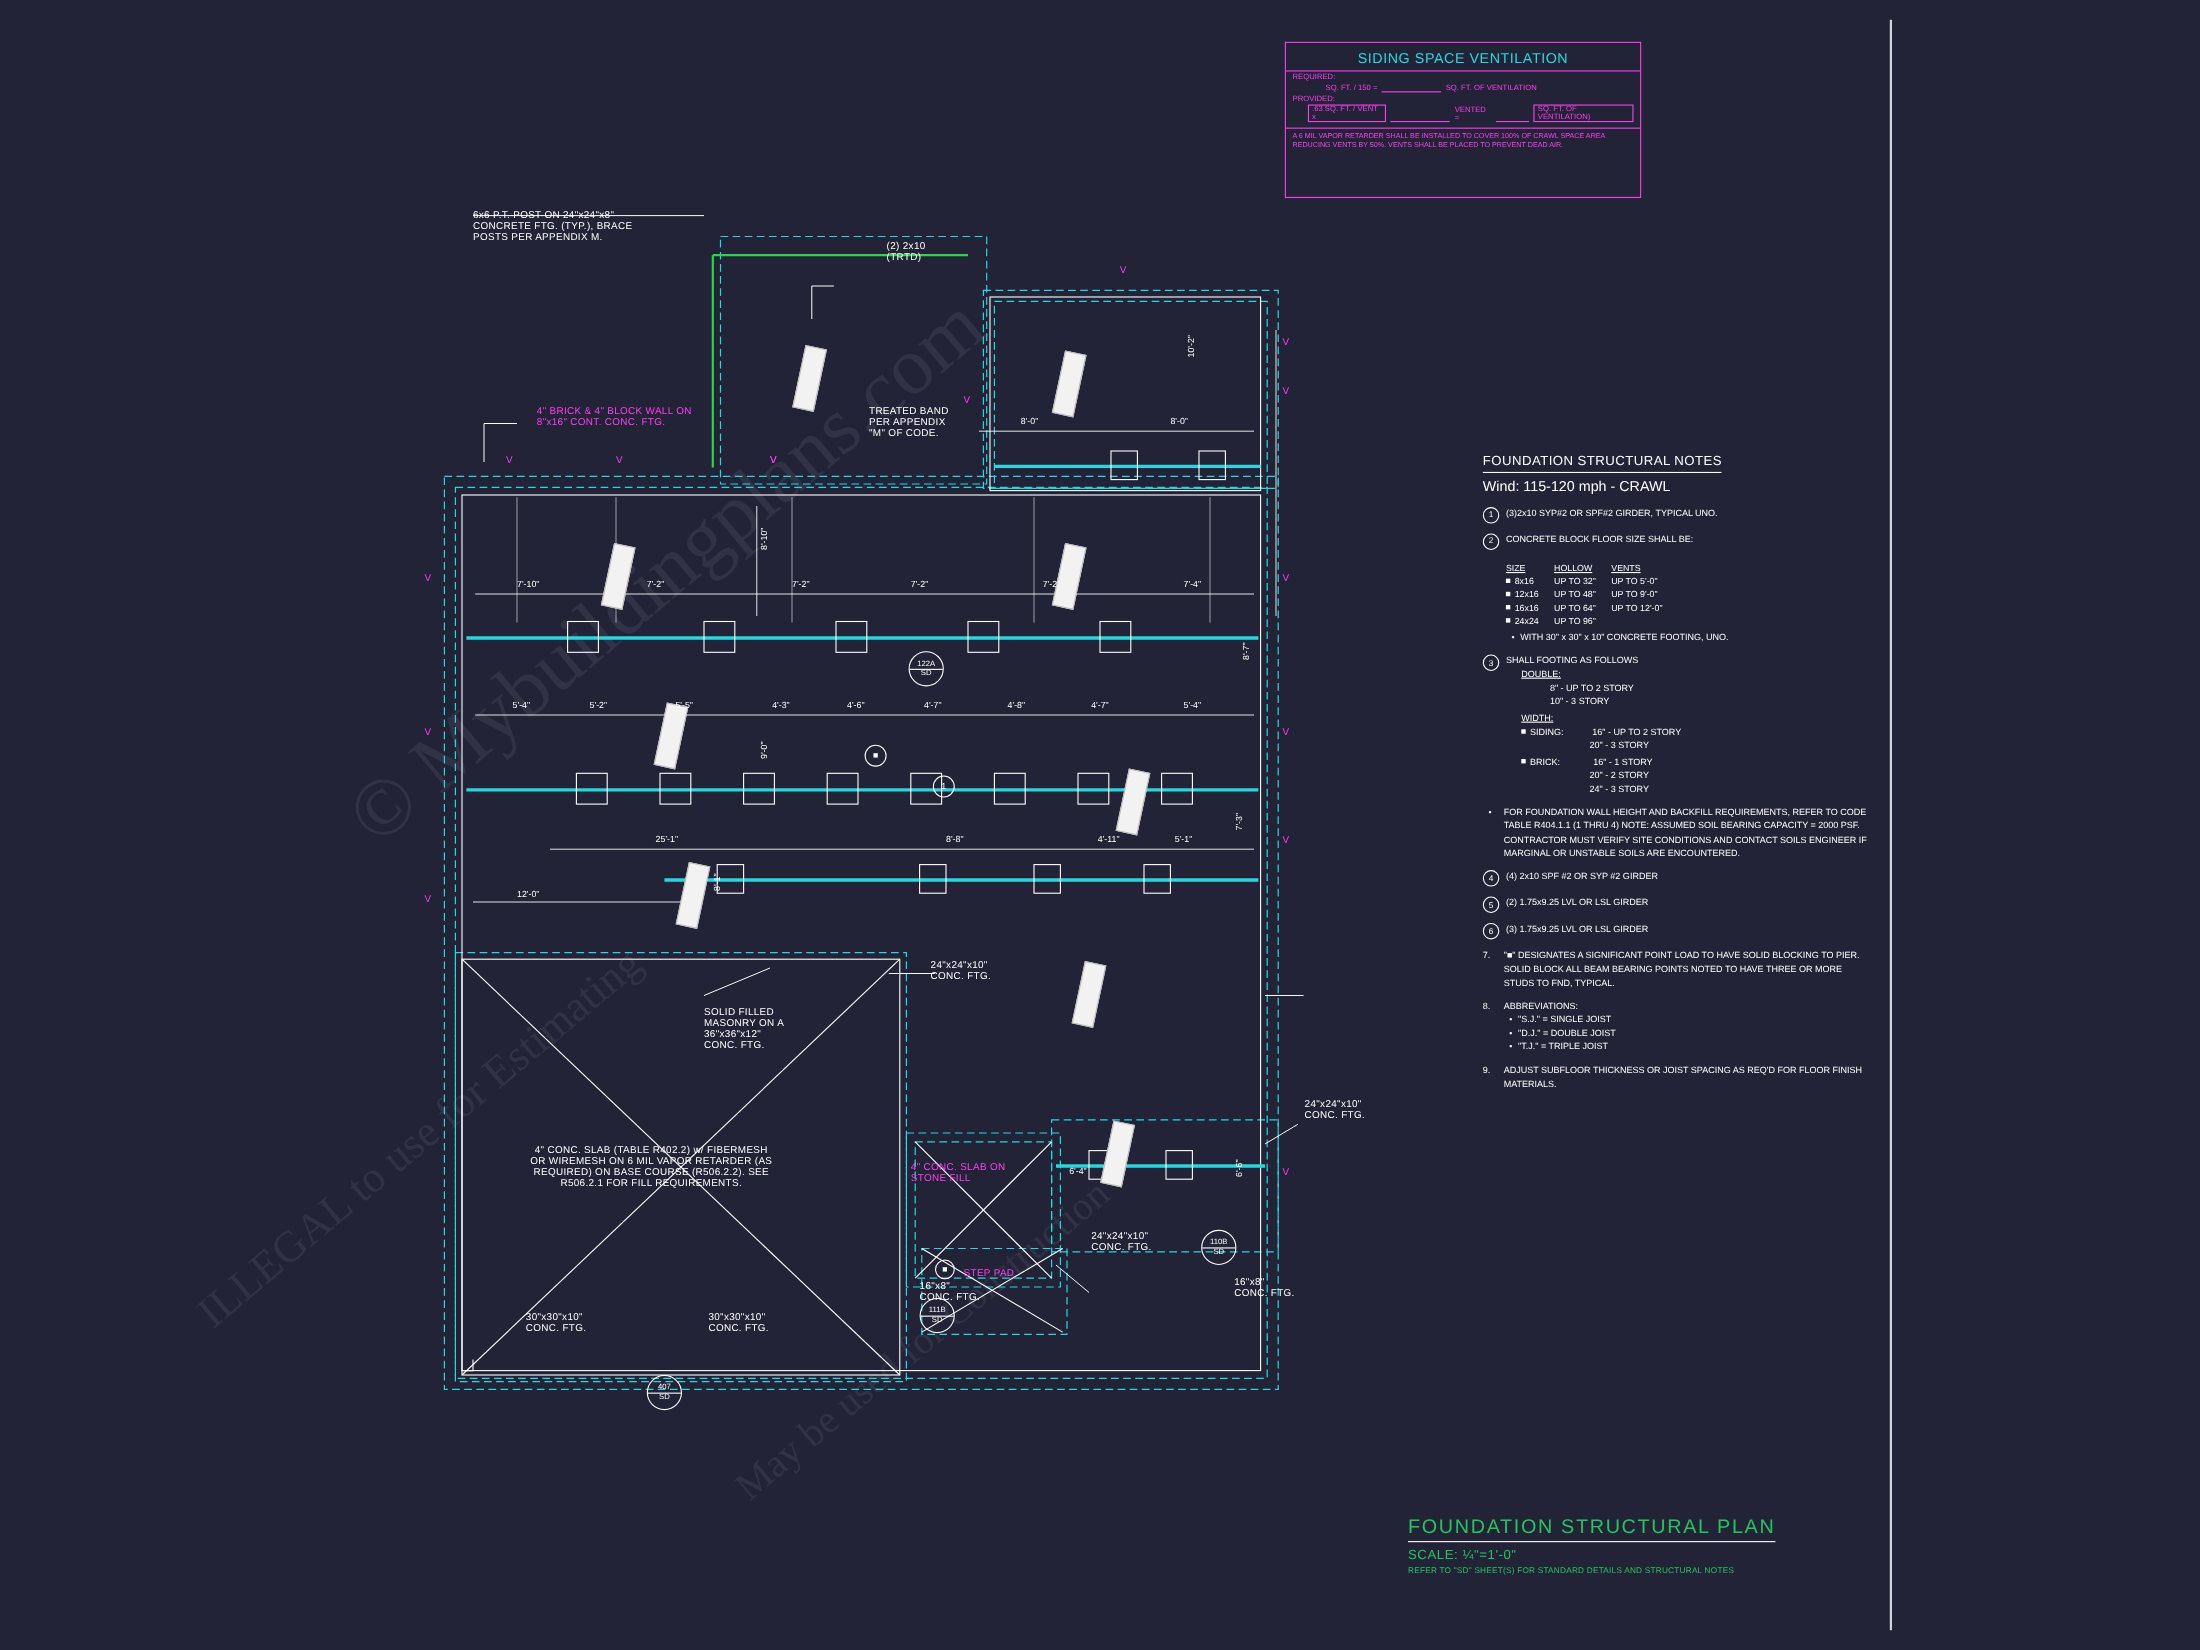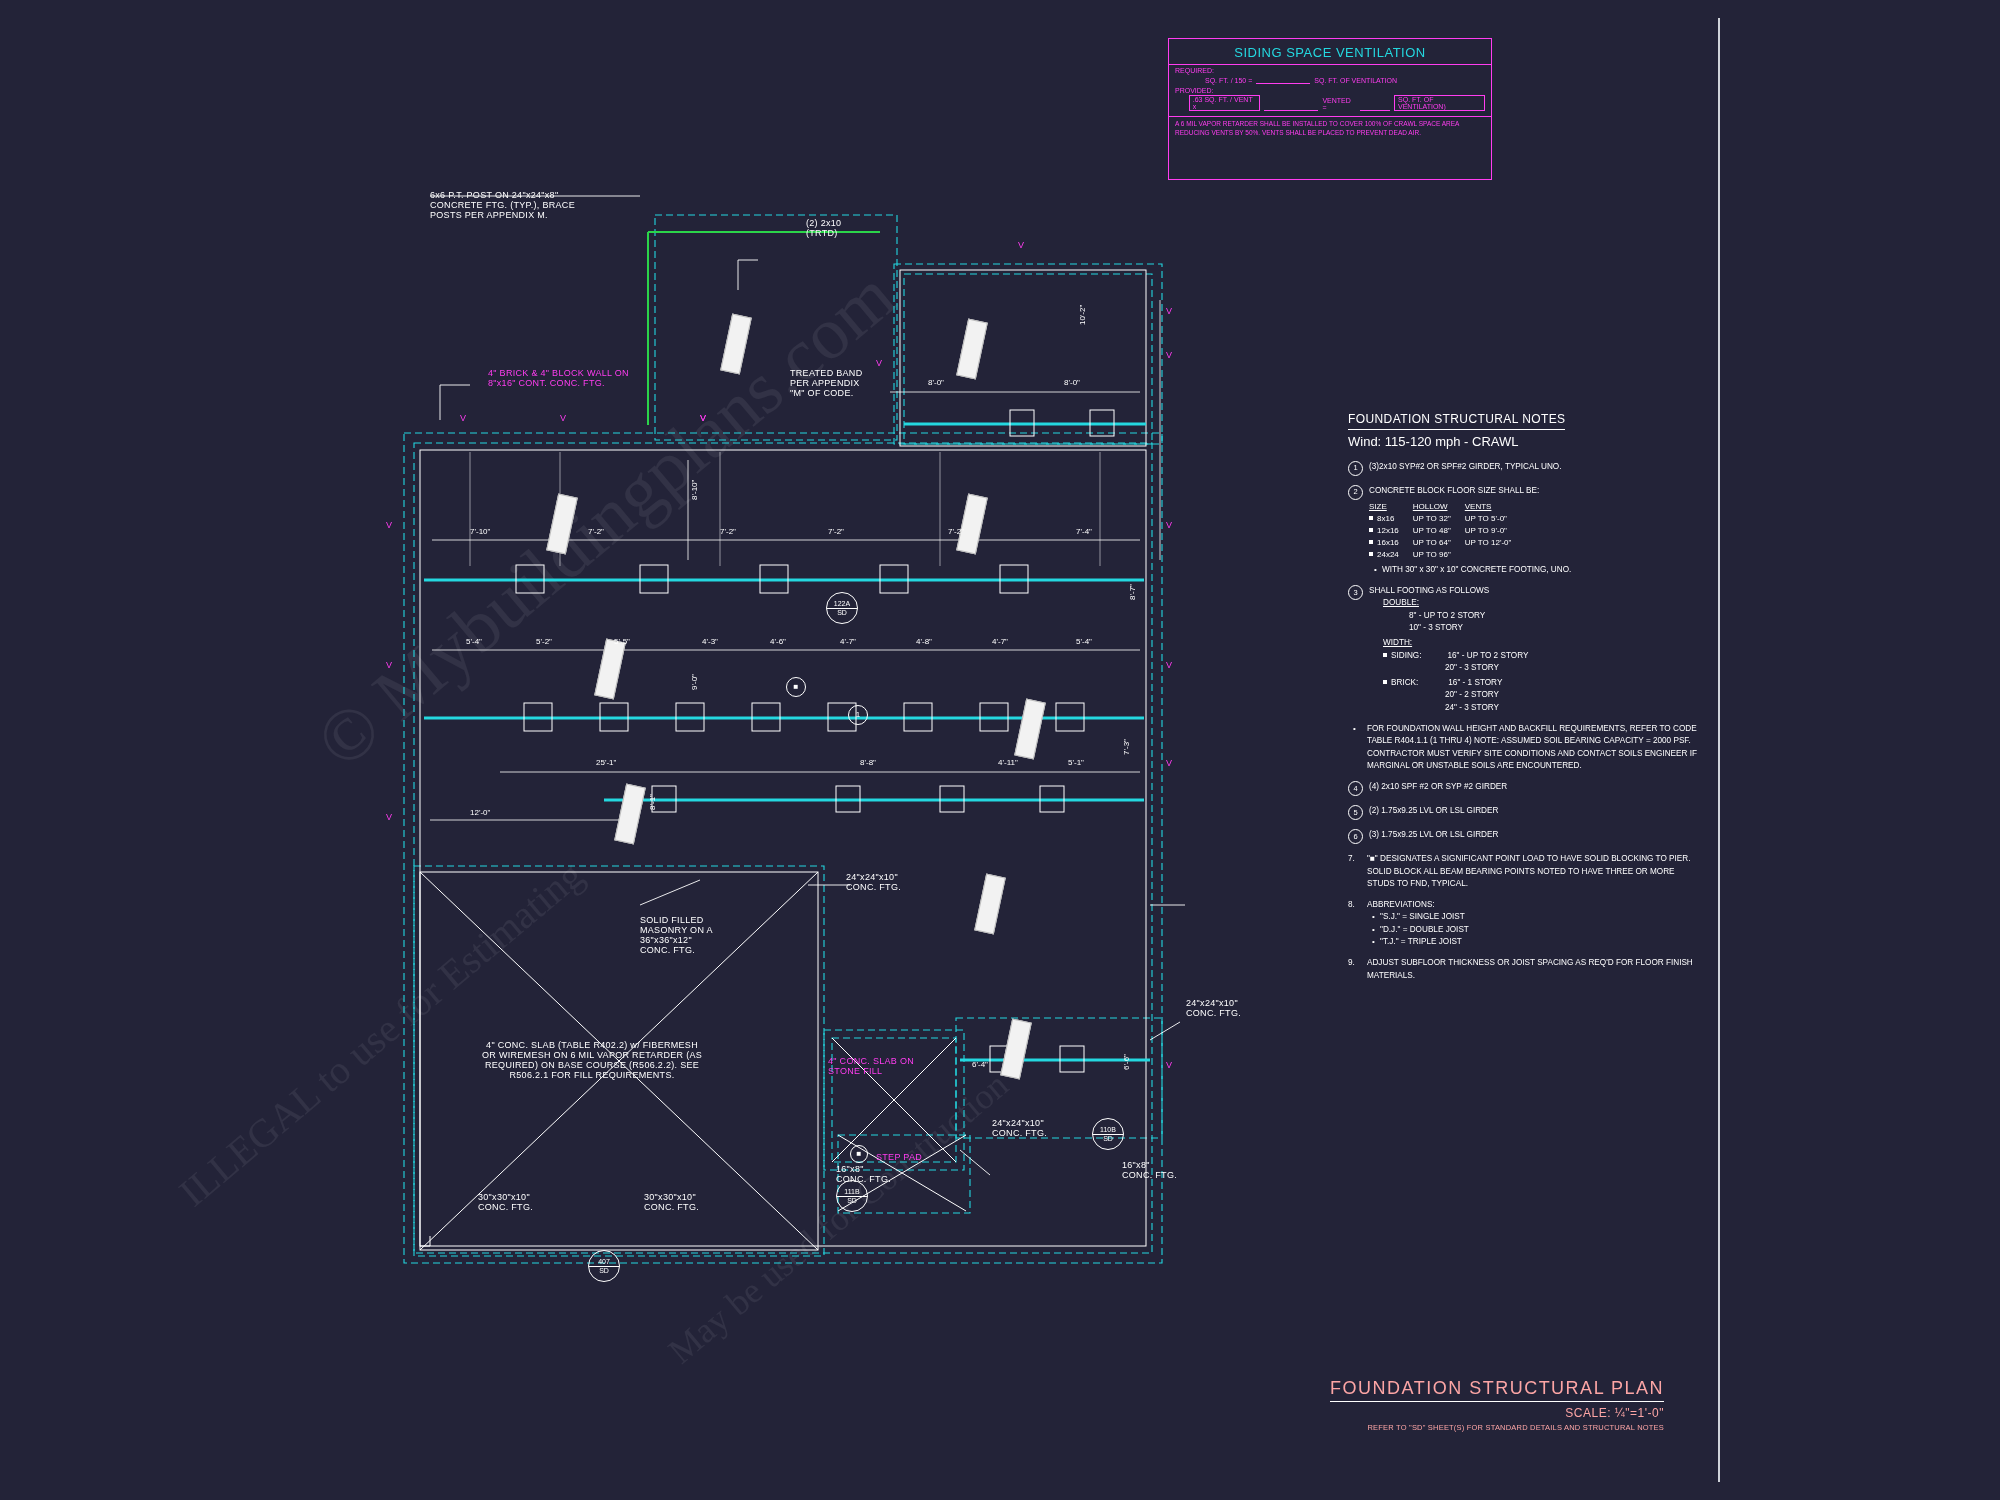--- a/index.html
+++ b/index.html
@@ -30,28 +30,28 @@
 
   
   #notes{left:1348px;top:410px;width:350px;color:#ffffff;font-size:8.2px;line-height:1.5;}
   #notes .ntitle{font-size:12px;letter-spacing:.4px;border-bottom:1px solid #ffffff;display:inline-block;padding-bottom:1px;}
   #notes .sub{font-size:13px;margin-top:2px;}
   #notes .item{display:flex;gap:6px;margin-top:9px;}
   #notes .num{flex:0 0 auto;width:13px;height:13px;border-radius:50%;border:1px solid #fff;font-size:7.5px;display:flex;align-items:center;justify-content:center;line-height:1;}
   #notes .numplain{flex:0 0 auto;width:13px;font-size:8.2px;}
   #notes .bullet{flex:0 0 auto;width:13px;text-align:center;font-size:8px;}
   #notes .body{flex:1 1 auto;}
-  #notes table{border-collapse:collapse;font-size:8px;color:#fff;margin-top:4px;}
+  #notes table{border-collapse:collapse;font-size:8px;color:#fff;margin-top:14px;}
   #notes td{padding:0 14px 0 0;white-space:nowrap;}
   #notes .hdr td{text-decoration:underline;}
   #notes .sq{display:inline-block;width:4px;height:4px;background:#fff;margin-right:4px;vertical-align:1px;}
   #notes .u{text-decoration:underline;}
 
   
-  #title{left:1244px;top:1378px;width:420px;text-align:right;color:#fca5a5;}
+  #title{left:1280px;top:1378px;width:420px;color:#22c55e;}
   #title .t1{font-size:18px;letter-spacing:1.5px;border-bottom:1px solid #fff;display:inline-block;padding-bottom:2px;}
   #title .t2{font-size:12px;margin-top:4px;letter-spacing:.5px;}
   #title .t3{font-size:7.5px;margin-top:3px;letter-spacing:.2px;}
   .dimtxt{position:absolute;color:#fff;font-size:8px;white-space:nowrap;}
   .marker{position:absolute;border:1px solid #fff;border-radius:50%;display:flex;flex-direction:column;align-items:center;justify-content:center;color:#fff;font-size:7px;line-height:1.1;}
   .vmark{position:absolute;color:#ff3df0;font-size:9px;}
   .whitebox{position:absolute;background:#f2f2f2;border:1px solid #bbb;}
 </style>
 </head>
 <body>

